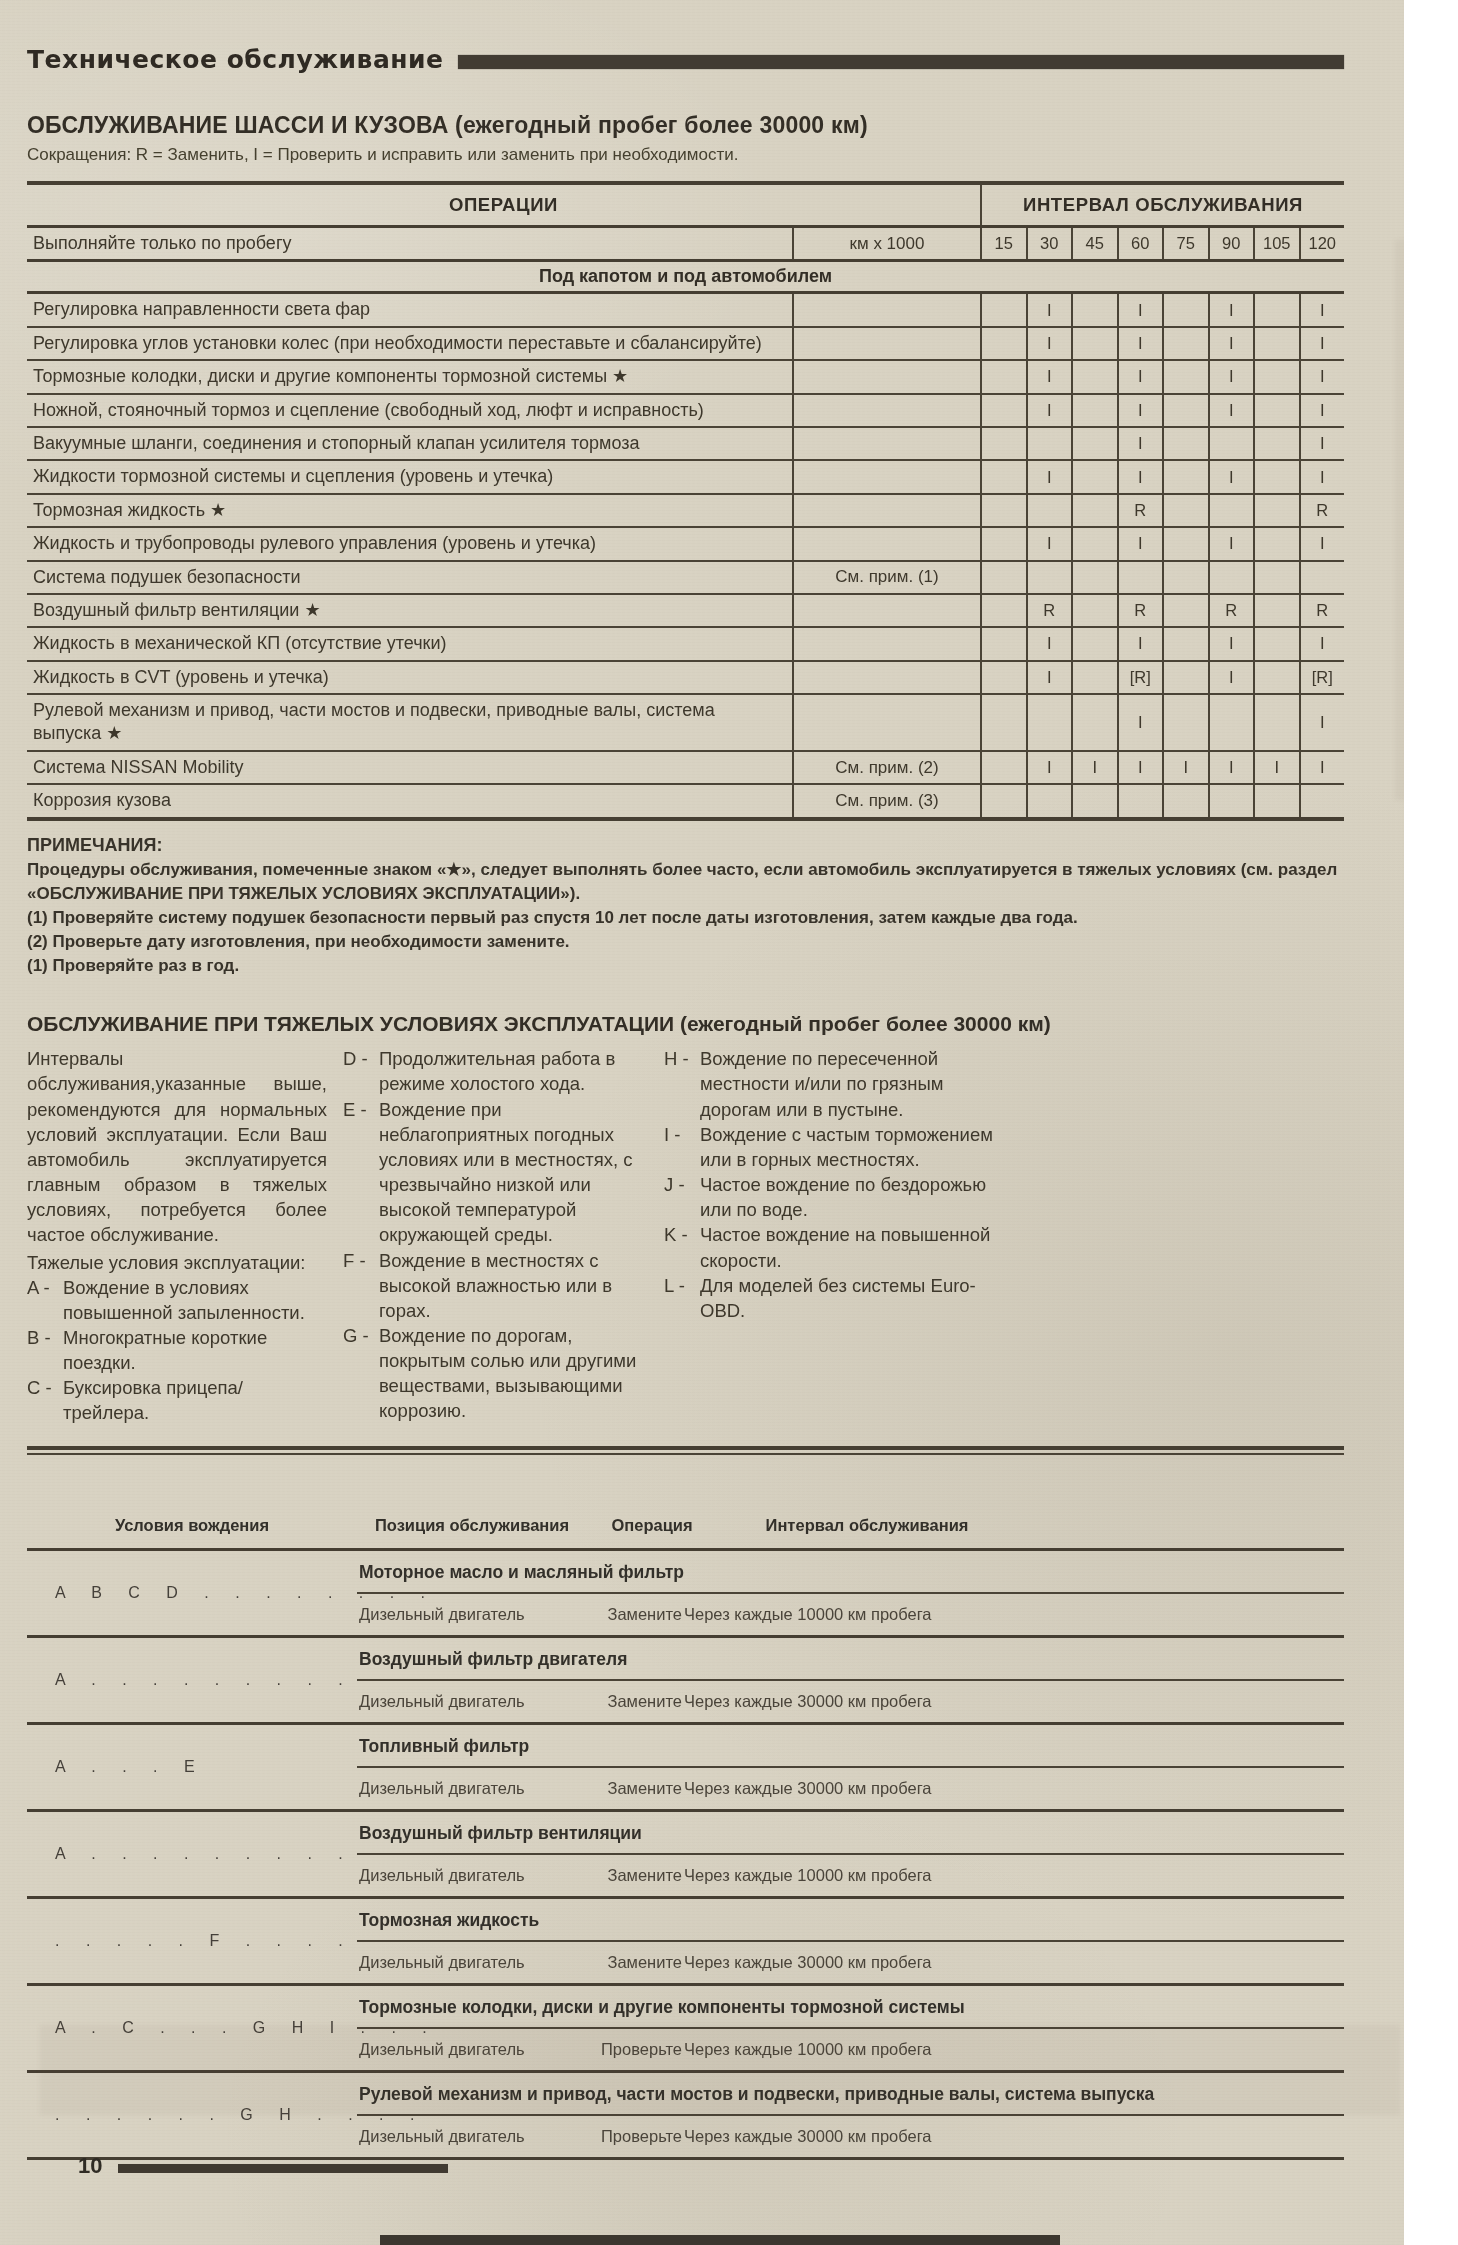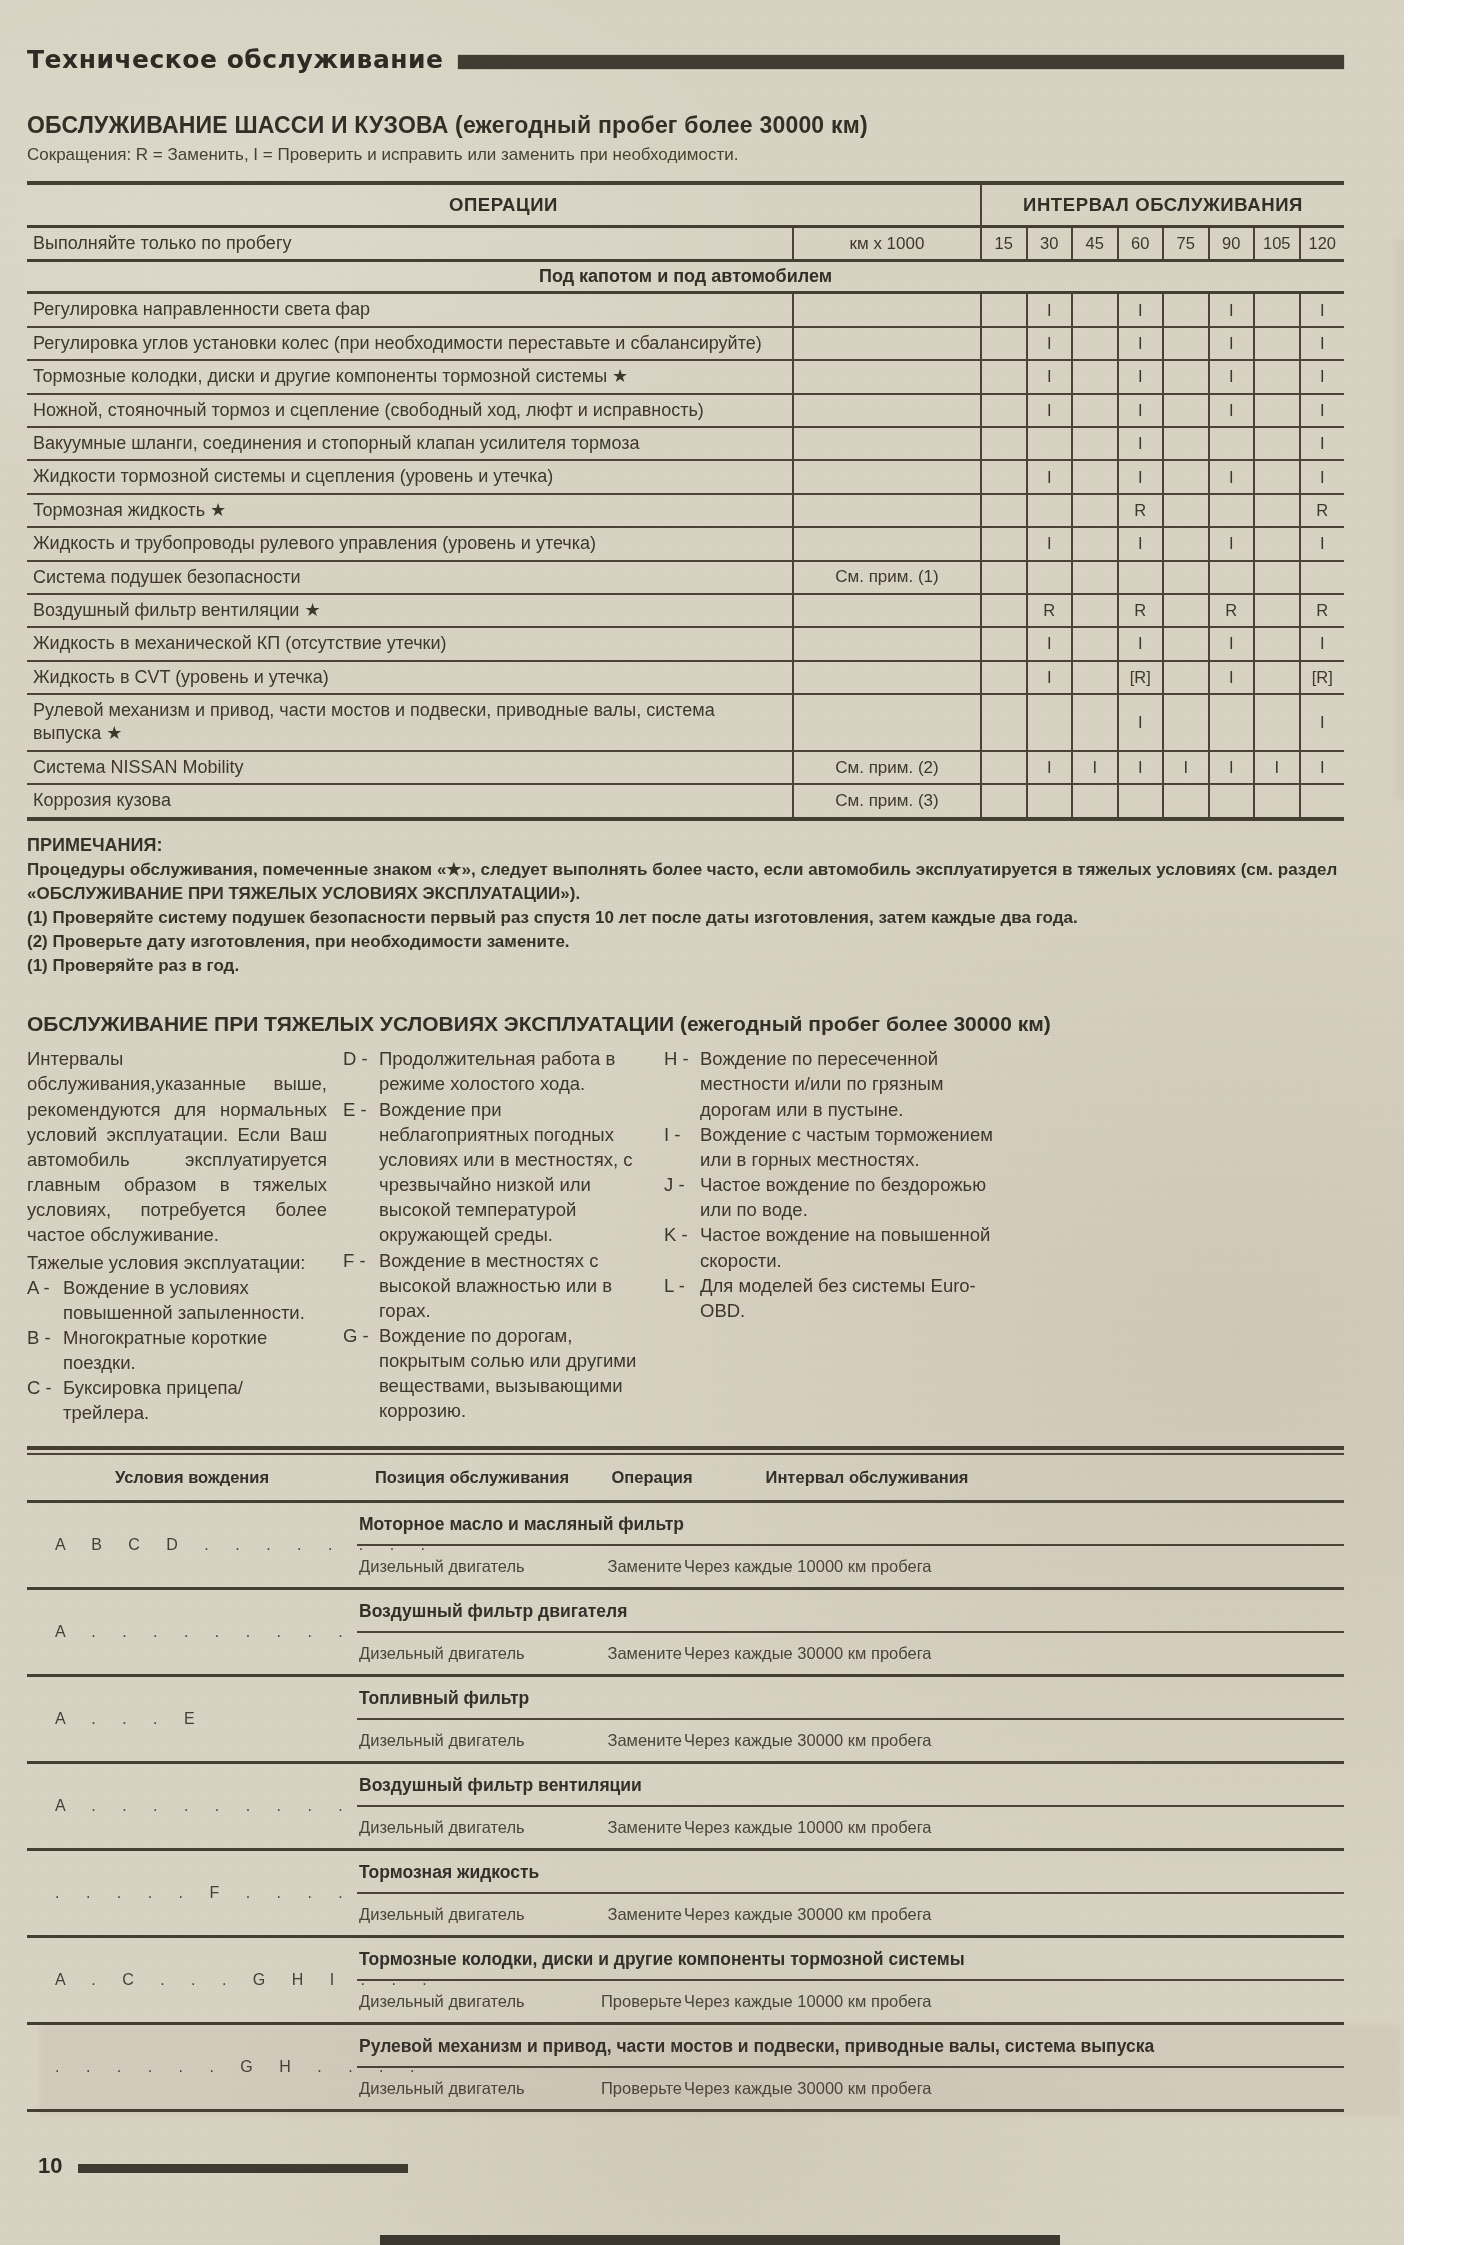--- a/index.html
+++ b/index.html
@@ -59,33 +59,33 @@
   .sev-col1{width:300px;}
   .sev-col2{width:305px;}
   .sev-col3{width:330px;}
   .sev-col p{margin:0 0 2px 0;text-align:justify;}
   .cond{display:flex;}
   .cond .lt{width:36px;flex:0 0 36px;white-space:nowrap;}
   .cond .tx{flex:1;}
   
   .t2{margin-top:20px;border-top:4px double #453e32;border-top-style:solid;}
   .t2head{display:grid;grid-template-columns:330px 230px 130px 300px 1fr;border-top:2px solid #4a4336;border-bottom:3px solid #453e32;margin-top:3px;}
-  .t2head div{font-weight:bold;font-size:16.5px;text-align:center;padding:13px 0;color:#33302a;}
+  .t2head div{font-weight:bold;font-size:16.5px;text-align:center;padding:13px 0;color:#33302a;margin-top:48px;}
   .t2group{display:grid;grid-template-columns:330px 1fr;border-bottom:3px solid #453e32;}
   .t2 .g-cond{display:flex;align-items:center;font-size:16px;color:#45403a;white-space:pre;word-spacing:22px;padding-left:28px;}
   .t2 .g-right{}
   .t2 .g-pos{font-weight:bold;font-size:17.5px;color:#33302a;padding:11px 0 9px 2px;border-bottom:2.5px solid #4a4336;}
   .t2 .g-det{display:grid;grid-template-columns:205px 120px 1fr;align-items:center;padding:11px 0;}
   .t2 .g-det div{font-size:16.5px;color:#4a443a;}
   .t2 .g-eng{padding-left:2px;}
   .t2 .g-op{text-align:right;}
   .t2 .g-int{padding-left:2px;}
   
   .footer{position:absolute;left:38px;bottom:66px;display:flex;align-items:center;}
-  .footer .pnum{font-weight:bold;font-size:22px;color:#2f2b24;}
+  .footer .pnum{font-weight:bold;font-size:22px;color:#2f2b24;margin-left:40px;}
   .footer .f-bar{width:330px;height:9px;background:#403a31;margin-left:16px;margin-top:4px;}
   .bottom-bar{position:absolute;left:380px;bottom:0;width:680px;height:10px;background:#3c372f;}
   
   .ghost{position:absolute;background:rgba(90,82,64,.05);filter:blur(2px);}
 </style>
 </head>
 <body>
 
 <div class="page">
 

